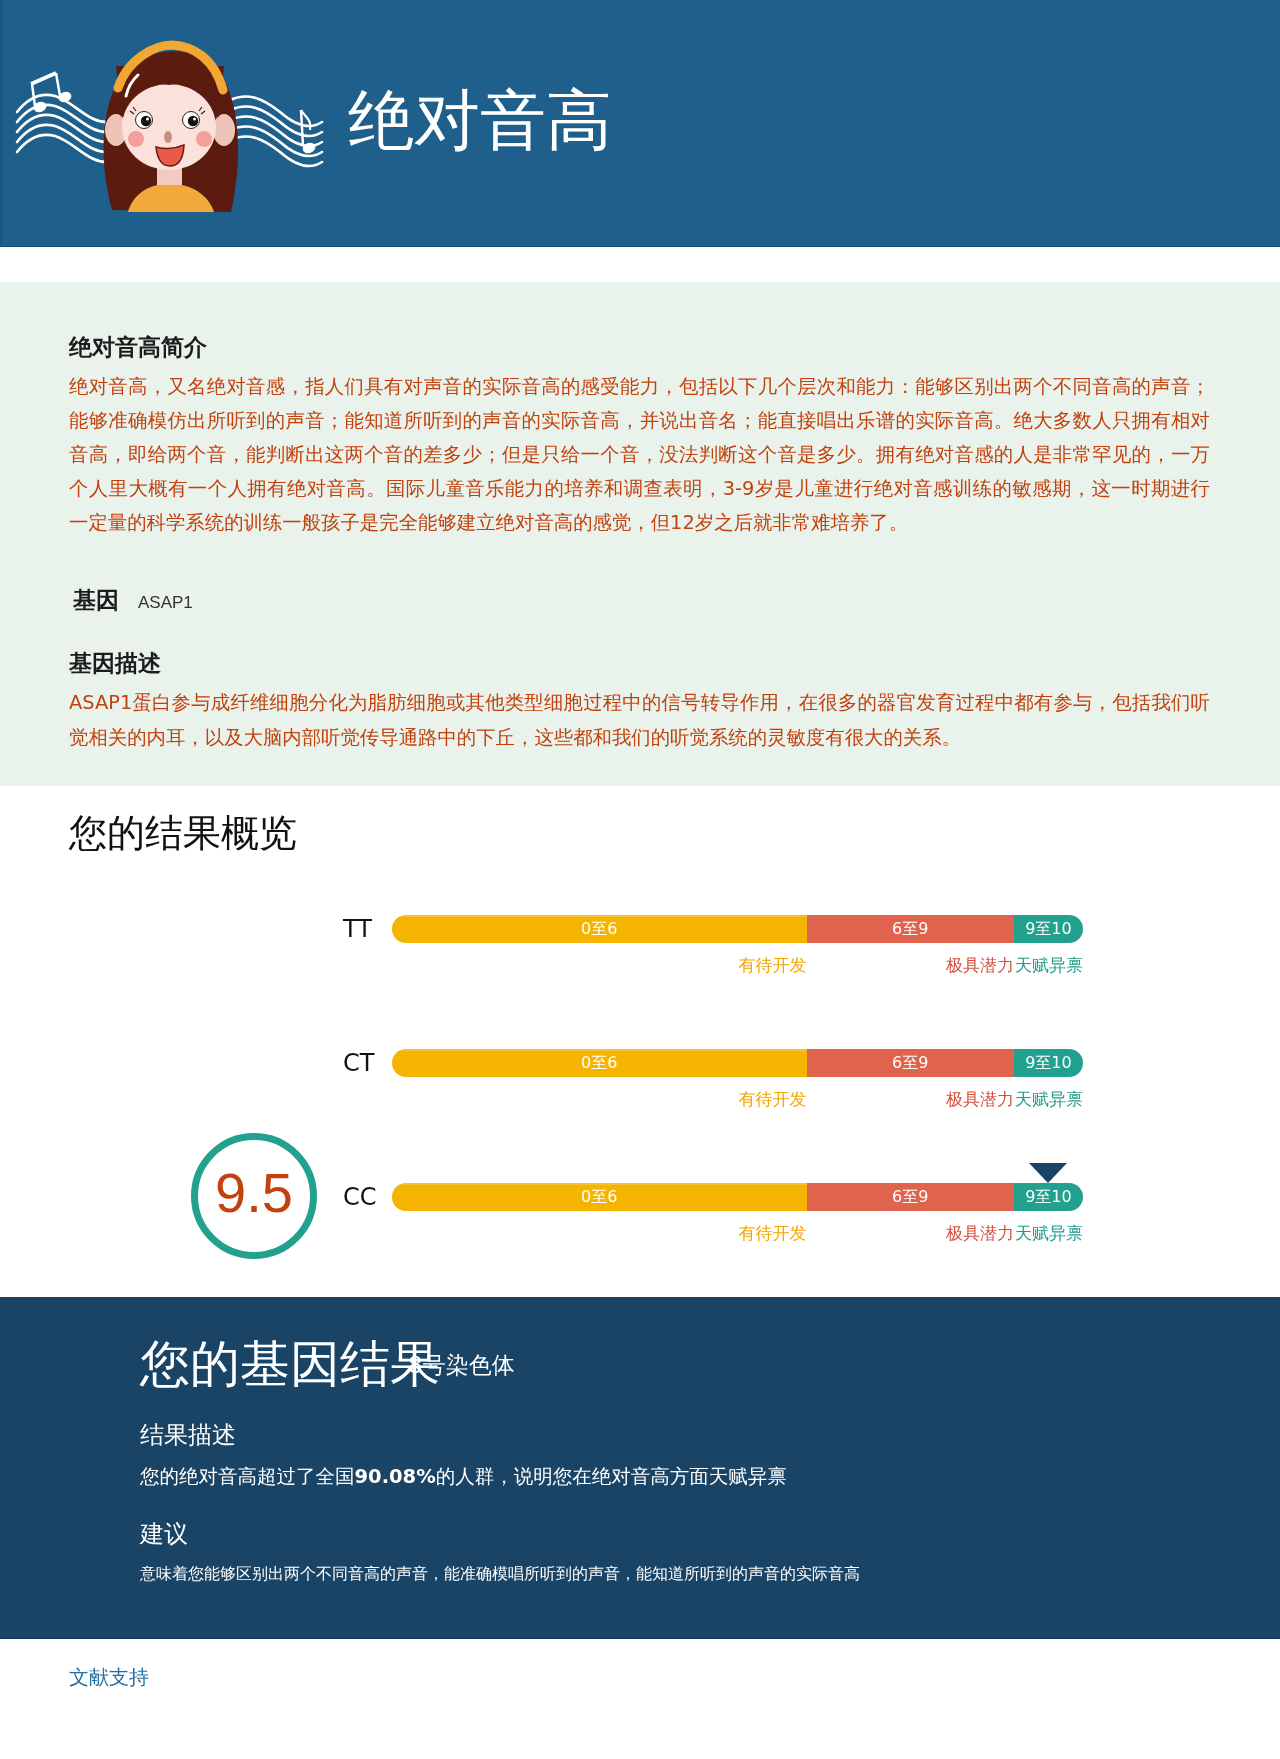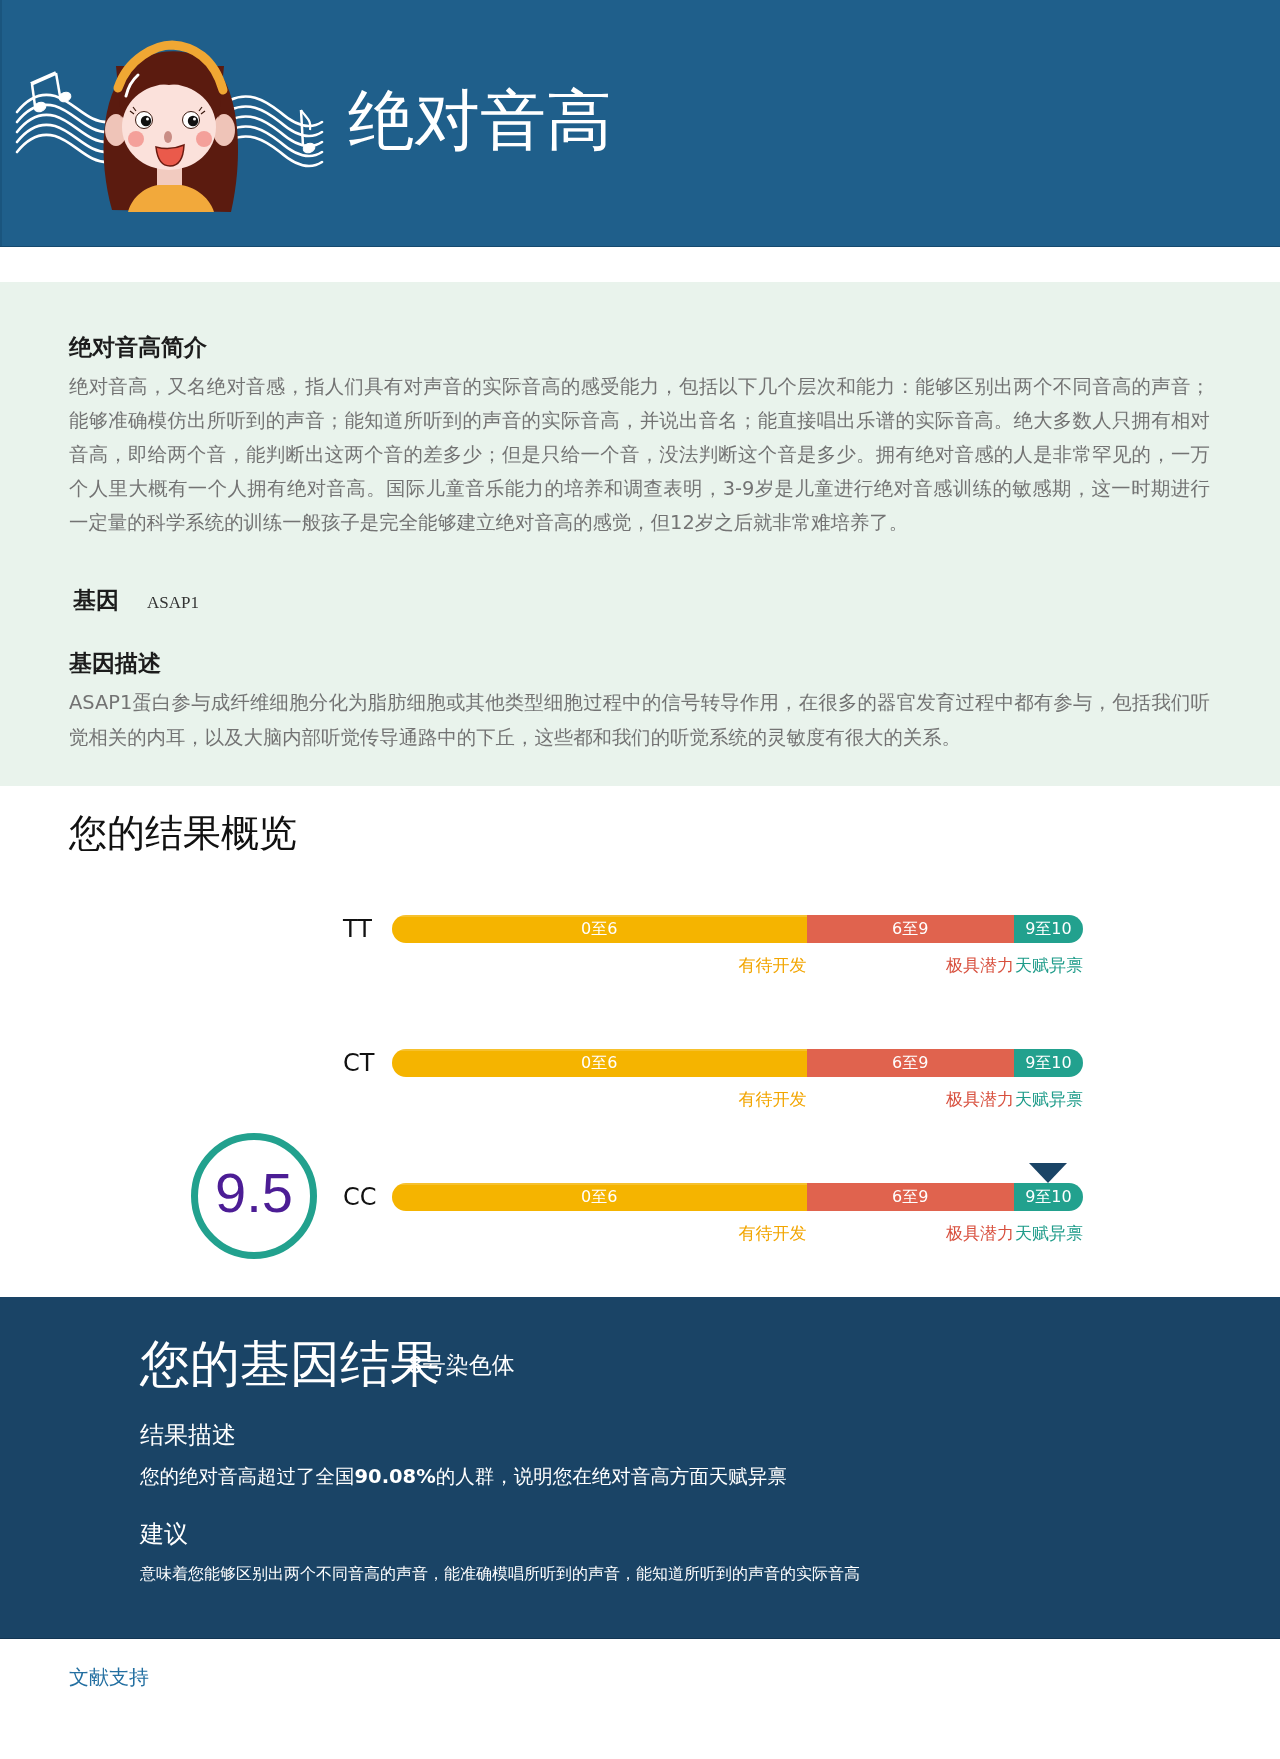--- a/index.html
+++ b/index.html
@@ -12,28 +12,28 @@
   
   #header { left: 0; top: 0; width: 1280px; height: 246px; background: #1f5f8b;
             border-bottom: 1px solid #15496e; box-shadow: inset 2px 0 0 #1a557e; }
   #illus { left: 0; top: 0; }
   #header-title { left: 348px; top: 81px; font-size: 66px; line-height: 80px;
                   color: #ffffff; white-space: nowrap; }
 
   
   #intro-bg { left: 0; top: 282px; width: 1280px; height: 504px; background: #e9f3ec; }
   .h-sec { font-size: 23px; line-height: 30px; font-weight: bold; color: #1c1c1c; white-space: nowrap; }
-  .para { left: 69px; width: 1141px; font-size: 19.4px; color: #737373; }
+  .para { left: 69px; width: 1141px; font-size: 19.4px; color: #c2410c; }
   .para .ln { display: block; white-space: nowrap; }
   .para .ln.j { text-align: justify; text-align-last: justify; }
   #intro-para .ln { height: 34px; line-height: 34px; }
   #gene-desc-para .ln { height: 35px; line-height: 35px; }
   #gene-row { left: 73px; top: 585px; height: 30px; display: flex; align-items: baseline; white-space: nowrap; }
   #gene-label { font-size: 23px; line-height: 30px; font-weight: bold; color: #1c1c1c; }
-  #gene-value { font-family: Liberation Serif, serif; font-size: 17px; color: #333; margin-left: 28px; }
+  #gene-value { font-family: Liberation Sans, sans-serif; font-size: 17px; color: #333; margin-left: 19px; }
 
   
   #results-title { left: 69px; top: 810px; font-size: 38px; line-height: 46px; color: #111; white-space: nowrap; }
   .geno { left: 343px; font-size: 24px; line-height: 28px; color: #111; white-space: nowrap; }
   .bar { left: 392px; width: 691px; height: 28px; border-radius: 14px; overflow: hidden; display: flex; }
   .seg { height: 28px; line-height: 28px; text-align: center; color: #fff; font-size: 16px; white-space: nowrap; }
   .s1 { width: 60%; background: #f5b400; box-shadow: inset 0 2px 0 rgba(255,255,255,0.18); }
   .s2 { width: 30%; background: #e0634e; }
   .s3 { width: 10%; background: #22a18e; }
   .cats { left: 392px; width: 691px; height: 26px; display: flex; }
@@ -174,21 +174,21 @@
     <div class="seg s2" style="background-color: rgb(224, 99, 78);">6至9</div>
     <div class="seg s3" style="background-color: rgb(34, 161, 142);">9至10</div>
   </div>
   <div class="abs cats" style="top:1086px;">
     <div class="cat c1" style="color: rgb(242, 165, 0);">有待开发</div>
     <div class="cat c2" style="color: rgb(216, 80, 62);">极具潜力</div>
     <div class="cat c3" style="color: rgb(31, 156, 138);">天赋异禀</div>
   </div>
 
   <div id="score" class="abs" style="border-color: rgb(34, 161, 142);">
-    <span id="score-val" style="color: #4c1d95;">9.5</span>
+    <span id="score-val" style="color: #c2410c;">9.5</span>
   </div>
   <div id="marker" class="abs"></div>
   <div class="abs geno" style="top:1183px;">CC</div>
   <div class="abs bar" style="top:1183px;">
     <div class="seg s1" style="background-color: rgb(245, 180, 0);">0至6</div>
     <div class="seg s2" style="background-color: rgb(224, 99, 78);">6至9</div>
     <div class="seg s3" style="background-color: rgb(34, 161, 142);">9至10</div>
   </div>
   <div class="abs cats" style="top:1220px;">
     <div class="cat c1" style="color: rgb(242, 165, 0);">有待开发</div>

